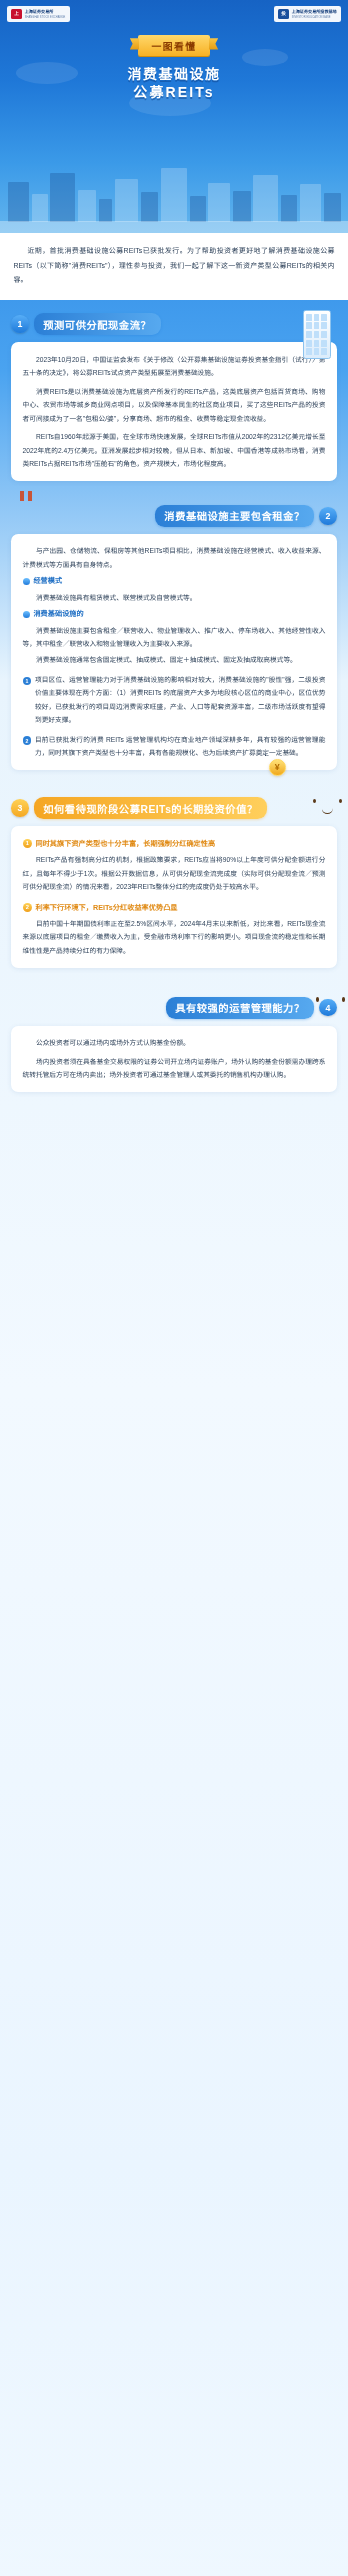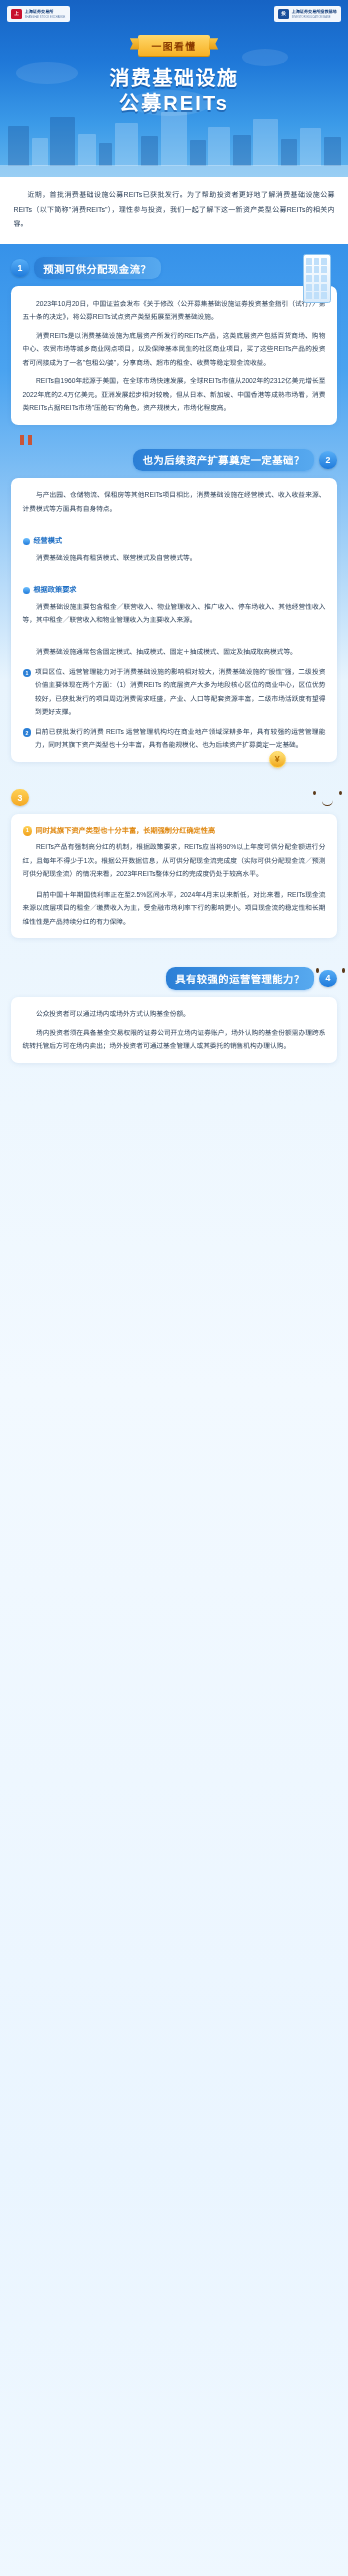--- a/index.html
+++ b/index.html
@@ -12,21 +12,21 @@
     width: 348px;
     min-height: 3091px;
     position: relative;
     background: linear-gradient(180deg, #1a6fd4 0%, #2d8ae6 6%, #4aa3f0 12%, #e8f4fd 22%, #f2f9ff 45%, #eaf5ff 70%, #f5fbff 100%);
     overflow: hidden;
   }
 
   
   .header {
     position: relative;
-    height: 177px;
+    height: 233px;
     background: linear-gradient(180deg, #1663c4 0%, #1f78d8 35%, #3b9ae8 70%, #63b5ee 100%);
     overflow: hidden;
   }
   .hdr-clouds { position:absolute; inset:0; }
   .cloud { position:absolute; background: rgba(255,255,255,.10); border-radius: 50%; }
   .logos { position: relative; display:flex; justify-content: space-between; padding: 6.2px 7.2px 0; z-index:5; }
   .logo-box {
     display:flex; align-items:center; gap:3.1px;
     background: rgba(255,255,255,.95);
     border-radius: 2.1px; padding: 2.6px 4.1px;
@@ -49,21 +49,21 @@
     box-shadow: 0 1px 0 #d18d0c;
   }
   .ribbon::before, .ribbon::after{
     content:""; position:absolute; top: 3.1px; width: 9.3px; height: 11.3px;
     background: linear-gradient(180deg,#f9c646,#e49b12);
   }
   .ribbon::before { left:-8.2px; clip-path: polygon(0 0,100% 0,100% 100%,0 100%,30% 50%); }
   .ribbon::after { right:-8.2px; clip-path: polygon(0 0,100% 0,70% 50%,100% 100%,0 100%); }
 
   .main-title {
-    margin-top: 9.3px; color:#ffffff; font-size: 20px; font-weight: bold;
+    margin-top: 9.3px; color:#ffffff; font-size: 14px; font-weight: bold;
     letter-spacing: 1.5px; line-height: 1.28;
     text-shadow: 0 1.5px 0 rgba(10,60,130,.45);
   }
   .main-title .l2 { letter-spacing: 2.1px; }
 
   .city { position:absolute; left:0; right:0; bottom:0; height: 77px; }
   .bld { position:absolute; bottom: 11.3px; background: rgba(255,255,255,.22); border-radius: 1px 1px 0 0; }
   .bld.d { background: rgba(20,70,140,.30); }
   .ground { position:absolute; left:0; right:0; bottom:0; height: 12.4px; background: rgba(255,255,255,.35); }
 
@@ -110,21 +110,21 @@
     margin: 0 11.3px 9.3px;
     background: #ffffff;
     border-radius: 7.2px;
     padding: 10.3px 11.3px;
     box-shadow: 0 1px 5.2px rgba(40,90,160,.10);
     font-size: 6.7px; line-height: 2.0; color:#2b3f57; text-align: justify;
   }
   .card p { text-indent: 2em; }
   .card p + p { margin-top: 5.2px; }
 
-  .bullet-item { margin-top: 19px; }
+  .bullet-item { margin-top: 3px; }
   .bullet-head {
     display:flex; align-items:center; gap: 3.6px;
     font-size: 7.2px; font-weight: bold; color:#1f6fc4; text-indent: 0;
     margin-bottom: 2.1px;
   }
   .dot {
     width: 7.2px; height: 7.2px; border-radius:50%;
     background: linear-gradient(180deg,#6fc0ff,#1f7ada);
     flex:none;
   }
@@ -285,37 +285,37 @@
       </span>
     </div>
     <div class="deco" style="left:50%; transform:translateX(-50%); bottom:-17.5px;">
       <span class="mascot"><span class="mouth"></span></span>
     </div>
   </div>
 
   <div class="sec-wrap" style="margin-top:24px;">
     <div class="sec-head right">
       <span class="sec-num blue">2</span>
-      <span class="sec-title">也为后续资产扩募奠定一定基础？</span>
+      <span class="sec-title">消费基础设施主要包含租金？</span>
     </div>
     <div class="card">
       <p>与产出园、仓储物流、保租房等其他REITs项目相比，消费基础设施在经营模式、收入收益来源、计费模式等方面具有自身特点。</p>
 
       <div class="bullet-item">
         <div class="bullet-head">
           <span class="dot"></span>
           <span>经营模式</span>
         </div>
         <div class="bullet-body">消费基础设施具有租赁模式、联营模式及自营模式等。</div>
       </div>
 
       <div class="bullet-item">
         <div class="bullet-head">
           <span class="dot"></span>
-          <span>根据政策要求</span>
+          <span>消费基础设施的</span>
         </div>
         <div class="bullet-body">消费基础设施主要包含租金／联营收入、物业管理收入、推广收入、停车场收入、其他经营性收入等，其中租金／联营收入和物业管理收入为主要收入来源。</div>
       </div>
 
       <div class="bullet-item">
         <div class="bullet-body">消费基础设施通常包含固定模式、抽成模式、固定＋抽成模式、固定及抽成取高模式等。</div>
       </div>
 
       <div class="num-item">
         <span class="num-badge">1</span>
@@ -333,30 +333,35 @@
       <span class="mascot"><span class="mouth"></span></span>
     </div>
     <div class="deco" style="right:62px; bottom:-6.2px;">
       <span class="coin">¥</span>
     </div>
   </div>
 
   <div class="sec-wrap" style="margin-top:27px;">
     <div class="sec-head">
       <span class="sec-num gold">3</span>
+      <span class="sec-title gold">如何看待现阶段公募REITs的长期投资价值？</span>
     </div>
     <div class="card">
       <div>
         <div class="sub-head">
           <span class="badge-n">1</span>
           <span>同时其旗下资产类型也十分丰富，长期强制分红确定性高</span>
         </div>
         <p>REITs产品有强制高分红的机制，根据政策要求，REITs应当将90%以上年度可供分配金额进行分红，且每年不得少于1次。根据公开数据信息，从可供分配现金流完成度（实际可供分配现金流／预测可供分配现金流）的情况来看，2023年REITs整体分红的完成度仍处于较高水平。</p>
       </div>
       <div style="margin-top:7.2px;">
+        <div class="sub-head">
+          <span class="badge-n">2</span>
+          <span>利率下行环境下，REITs分红收益率优势凸显</span>
+        </div>
         <p>目前中国十年期国债利率正在至2.5%区间水平，2024年4月末以来新低，对比来看，REITs现金流来源以底层项目的租金／缴费收入为主，受金融市场利率下行的影响更小。项目现金流的稳定性和长期维性性是产品持续分红的有力保障。</p>
       </div>
     </div>
     <div class="deco" style="left:15.5px; bottom:-13.4px;">
       <span class="leaf"></span>
     </div>
     <div class="deco" style="right:17.5px; bottom:-16.5px;">
       <span class="mascot"><span class="mouth"></span></span>
     </div>
   </div>

